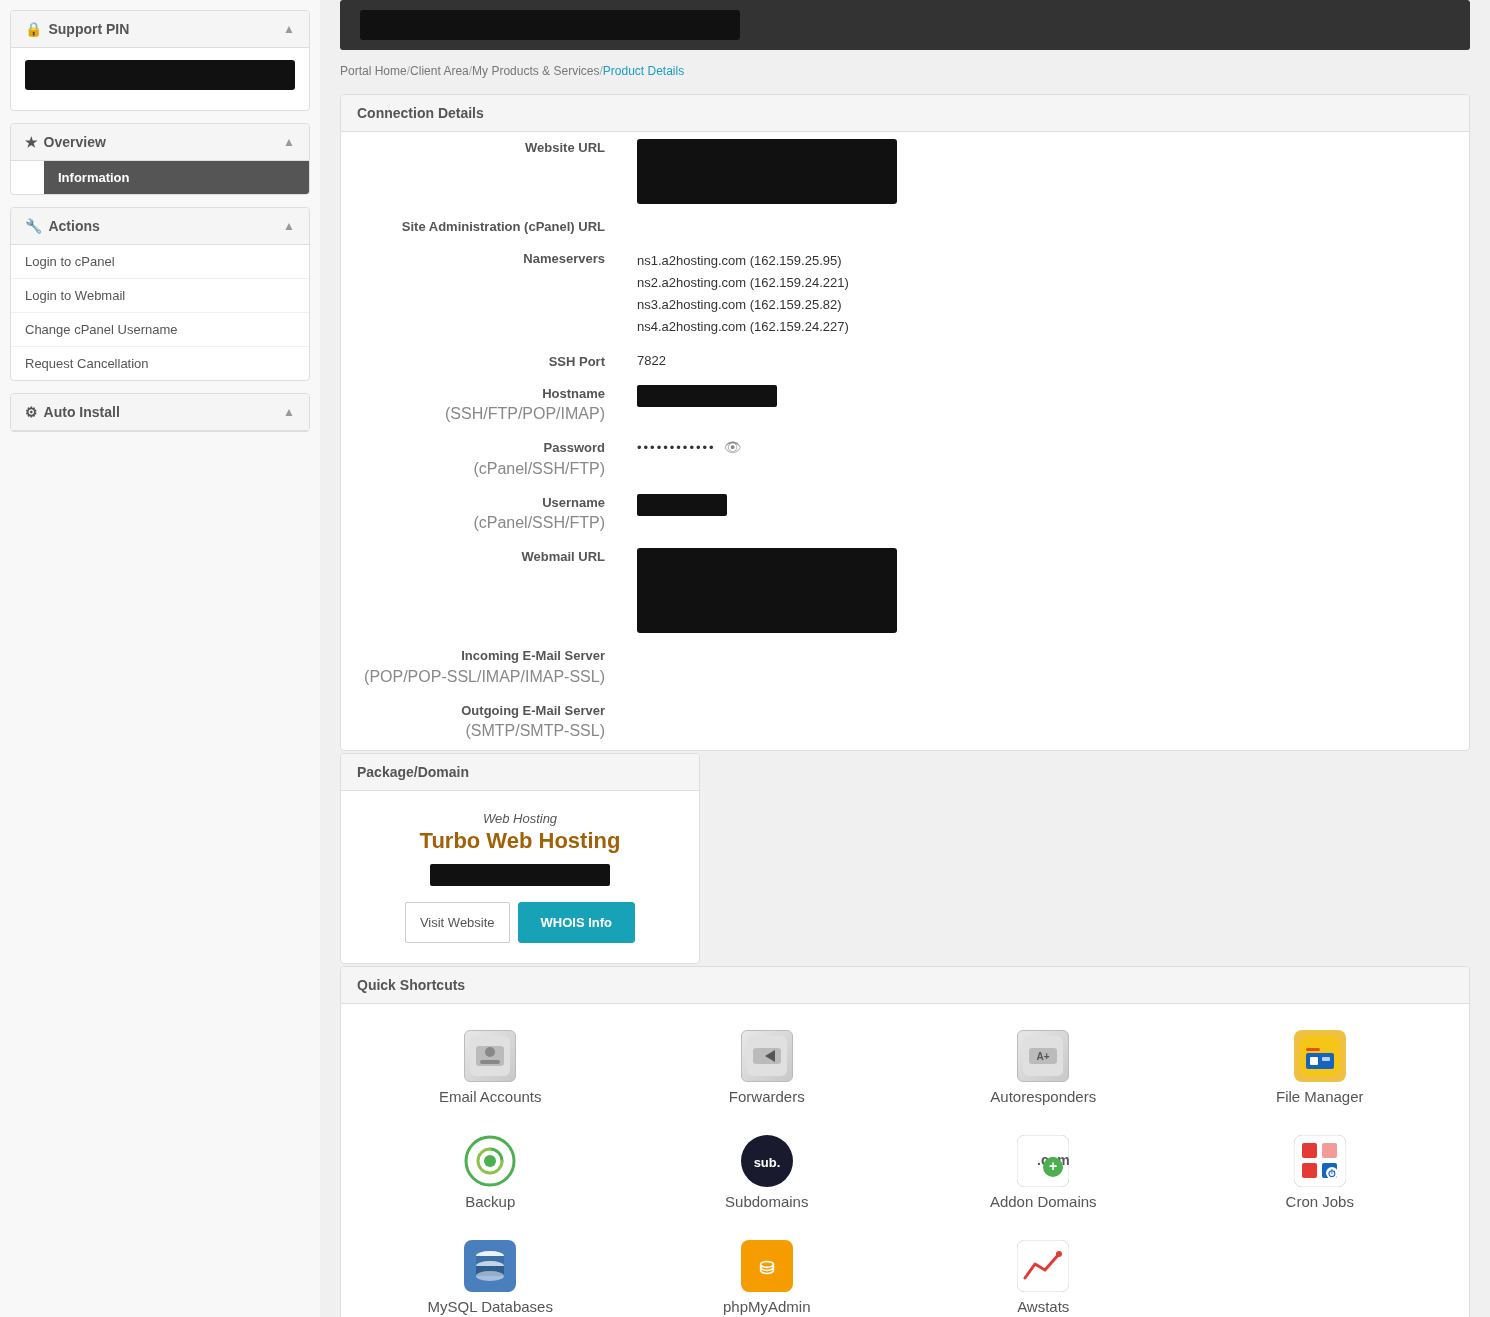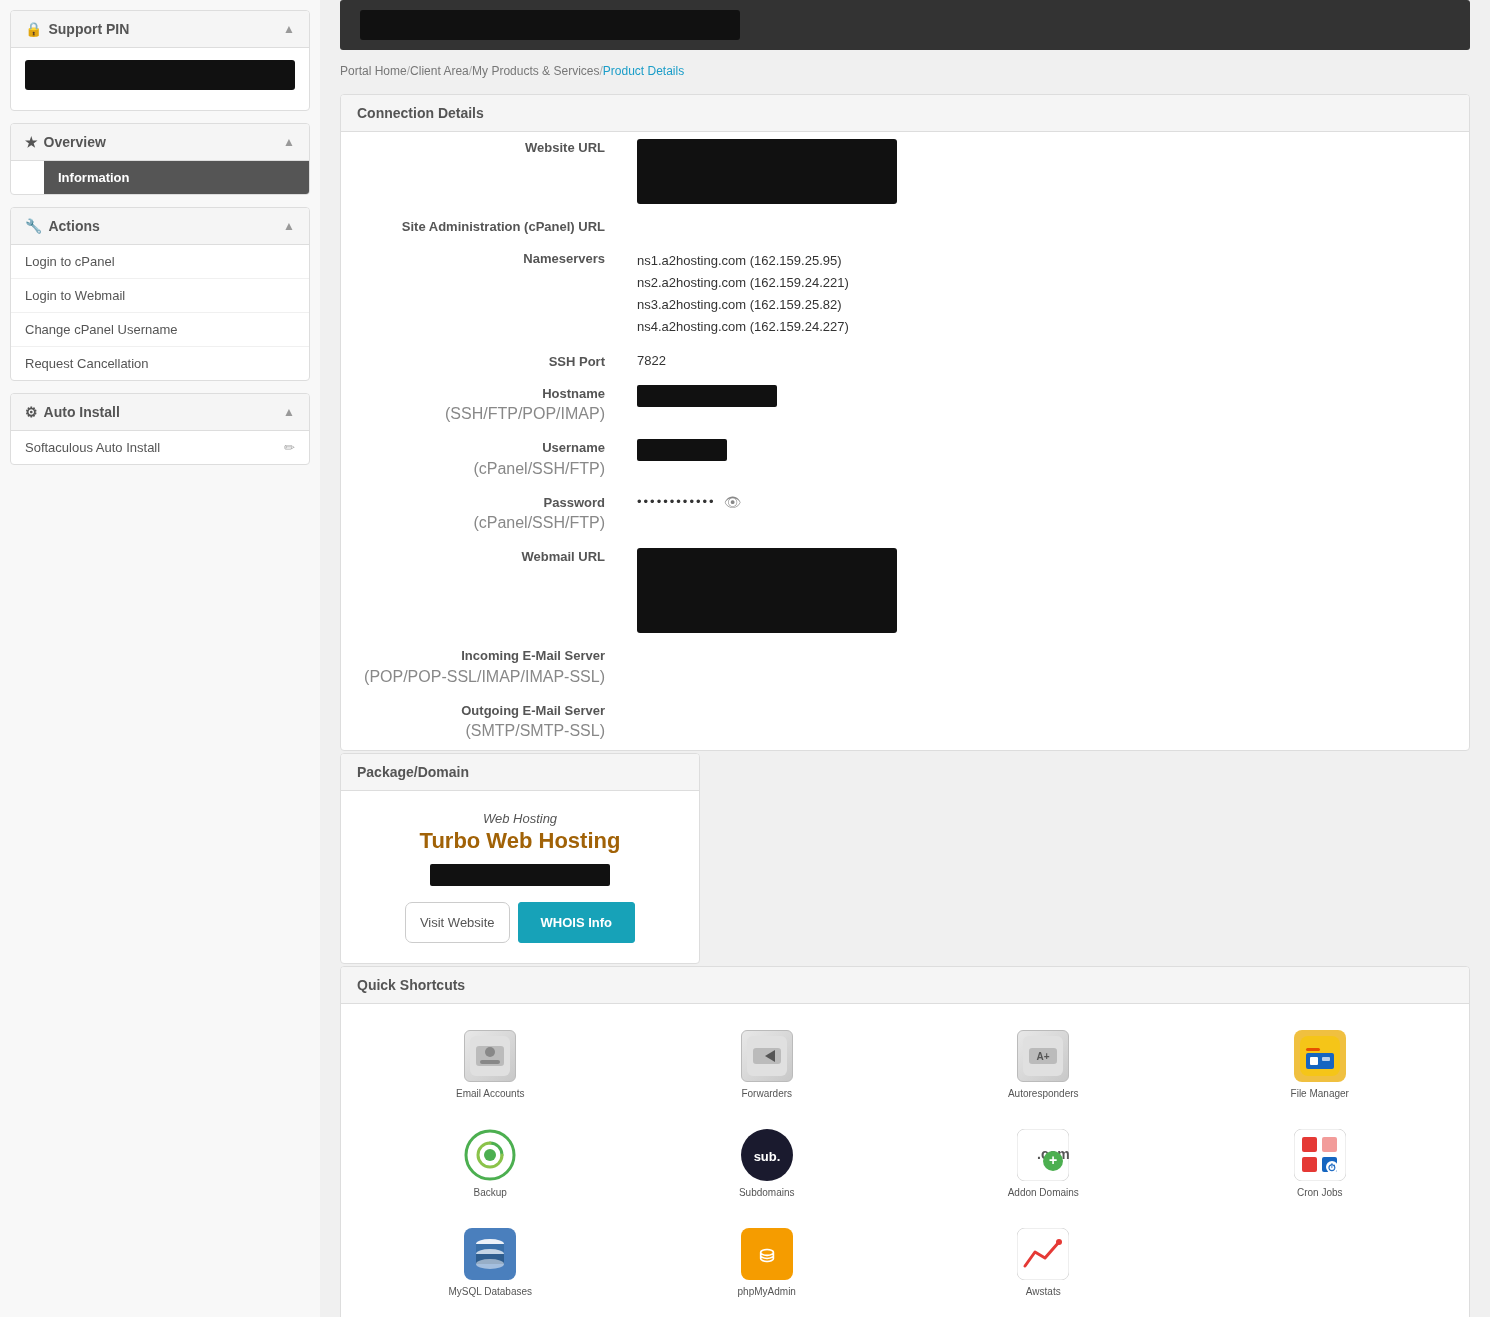--- a/index.html
+++ b/index.html
@@ -49,28 +49,28 @@
     .pass-dots { font-size: 13px; letter-spacing: 2px; }
     .eye-icon { cursor: pointer; color: #888; font-size: 14px; }
 
     
     .package-card { max-width: 360px; }
     .package-content { padding: 20px; text-align: center; }
     .package-type { font-style: italic; font-size: 13px; color: #555; margin-bottom: 2px; }
     .package-name { font-size: 22px; font-weight: bold; color: #a16207; margin-bottom: 10px; }
     .package-domain-blacked { background: #111; height: 22px; width: 180px; border-radius: 2px; margin: 0 auto 16px auto; }
     .package-buttons { display: flex; gap: 8px; justify-content: center; }
-    .btn-default { padding: 12px 14px; border: 1px solid #ccc; background: #fff; border-radius: 7px; cursor: pointer; font-size: 13px; color: #555; }
+    .btn-default { padding: 12px 14px; border: 1px solid #ccc; background: #fff; border-radius: 2px; cursor: pointer; font-size: 13px; color: #555; }
     .btn-primary { padding: 6px 22px; border: 1px solid #17a2b8; background: #17a2b8; border-radius: 3px; cursor: pointer; font-size: 13px; color: #fff; font-weight: bold; }
 
     
     .shortcuts-grid { display: grid; grid-template-columns: repeat(4, 1fr); gap: 10px; padding: 16px; }
     .shortcut-item { display: flex; flex-direction: column; align-items: center; gap: 6px; cursor: pointer; padding: 10px 6px; border-radius: 4px; }
     .shortcut-icon { width: 52px; height: 52px; border-radius: 10px; display: flex; align-items: center; justify-content: center; font-size: 24px; }
-    .shortcut-label { font-size: 10px; color: #555; }
+    .shortcut-label { font-size: 15px; color: #555; }
 
     
     .icon-email { background: linear-gradient(135deg, #e8e8e8, #c8c8c8); border: 1px solid #bbb; border-radius: 6px; position: relative; }
     .icon-fwd { background: linear-gradient(135deg, #e8e8e8, #c8c8c8); border: 1px solid #bbb; border-radius: 6px; }
     .icon-auto { background: linear-gradient(135deg, #e8e8e8, #c8c8c8); border: 1px solid #bbb; border-radius: 6px; }
   </style>
 </head>
 <body>
 
 <div class="sidebar">
@@ -112,24 +112,20 @@
     <div class="sidebar-nav-item">Request Cancellation</div>
   </div>
 
   <div class="sidebar-section">
     <div class="sidebar-section-header">
       <span style="display:flex;align-items:center;gap:6px;">
         <span>⚙</span>
         <span>Auto Install</span>
       </span>
       <span class="chevron">▲</span>
-    </div>
-    <div class="sidebar-auto-item">
-      <span>Softaculous Auto Install</span>
-      <span class="edit-icon">✏</span>
     </div>
   </div>
 
 </div>
 
 <div class="main">
 
   <div class="page-header-bar">
     <div class="header-blacked"></div>
   </div>
@@ -177,37 +173,37 @@
         <td class="label-cell">
           <span>Hostname</span>
           <span class="sublabel">(SSH/FTP/POP/IMAP)</span>
         </td>
         <td class="value-cell">
           <div class="blacked-inline"></div>
         </td>
       </tr>
       <tr>
         <td class="label-cell">
-          <span>Username</span>
-          <span class="sublabel">(cPanel/SSH/FTP)</span>
-        </td>
-        <td class="value-cell">
-          <div class="blacked-short"></div>
-        </td>
-      </tr>
-      <tr>
-        <td class="label-cell">
           <span>Password</span>
           <span class="sublabel">(cPanel/SSH/FTP)</span>
         </td>
         <td class="value-cell">
           <div class="password-row">
             <span class="pass-dots">••••••••••••</span>
             <span class="eye-icon">👁</span>
           </div>
+        </td>
+      </tr>
+      <tr>
+        <td class="label-cell">
+          <span>Username</span>
+          <span class="sublabel">(cPanel/SSH/FTP)</span>
+        </td>
+        <td class="value-cell">
+          <div class="blacked-short"></div>
         </td>
       </tr>
       <tr>
         <td class="label-cell">Webmail URL</td>
         <td class="value-cell">
           <div class="blacked-webmail"></div>
         </td>
       </tr>
       <tr>
         <td class="label-cell">

